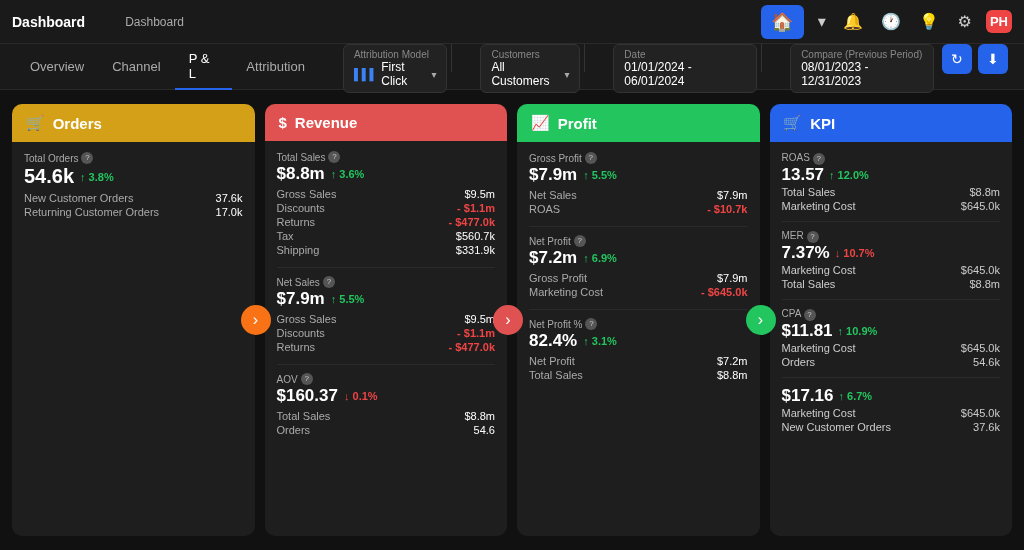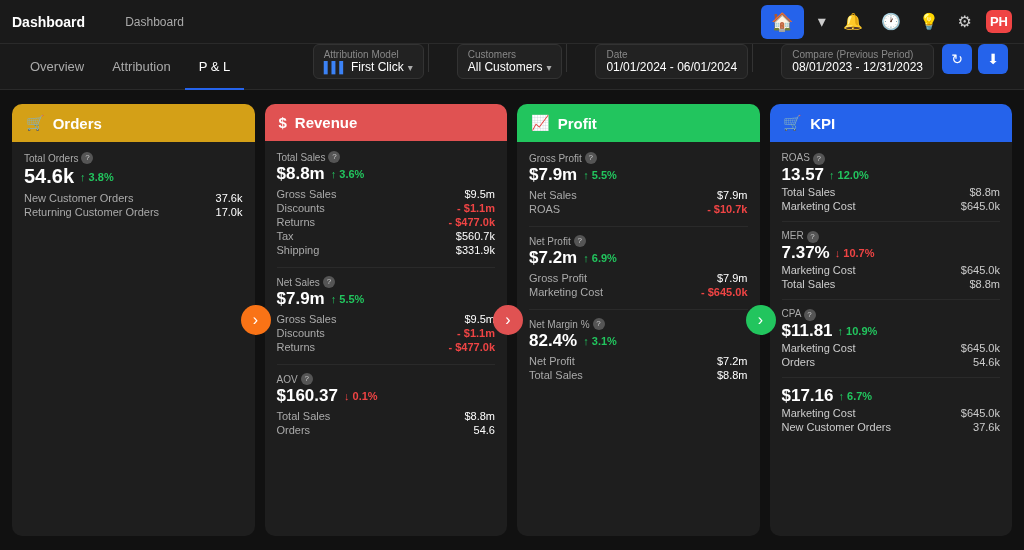--- a/index.html
+++ b/index.html
@@ -77,22 +77,23 @@
     <button class="nav-icon-btn">🔔</button>
     <button class="nav-icon-btn">🕐</button>
     <button class="nav-icon-btn">💡</button>
     <button class="nav-icon-btn">⚙</button>
     <span class="nav-avatar">PH</span>
   </div>
 </div>
 
 <div class="filter-bar">
   <div class="tab-item">Overview</div>
+  <div class="tab-item">Channel</div>
+  <div class="tab-item active">P &amp; L</div>
   <div class="tab-item">Attribution</div>
-  <div class="tab-item active">P &amp; L</div>
   <div class="filter-sep"></div>
 
   <div class="filter-group">
     <div class="filter-box">
       <div class="filter-label">Attribution Model</div>
       <div class="filter-value">
         <span style="color:#3b82f6; font-size:11px;">▌▌▌</span>
         <span>First Click</span>
         <span class="chevron">▾</span>
       </div>
@@ -292,21 +293,21 @@
           </div>
         <div class="metric-row">
             <span class="mkey">Marketing Cost</span>
             <span class="mval neg">- $645.0k</span>
           </div>
       </div>
       <hr class="divider-line">
 
       <div class="metric-block">
         <div class="metric-label">
-          <span>Net Margin %</span>
+          <span>Net Profit %</span>
           <span class="info-icon">?</span>
         </div>
         <div class="metric-value medium">
           <span>82.4%</span>
           <span class="badge-up">↑ 3.1%</span>
         </div>
         <div class="metric-row">
             <span class="mkey">Net Profit</span>
             <span class="mval">$7.2m</span>
           </div>

